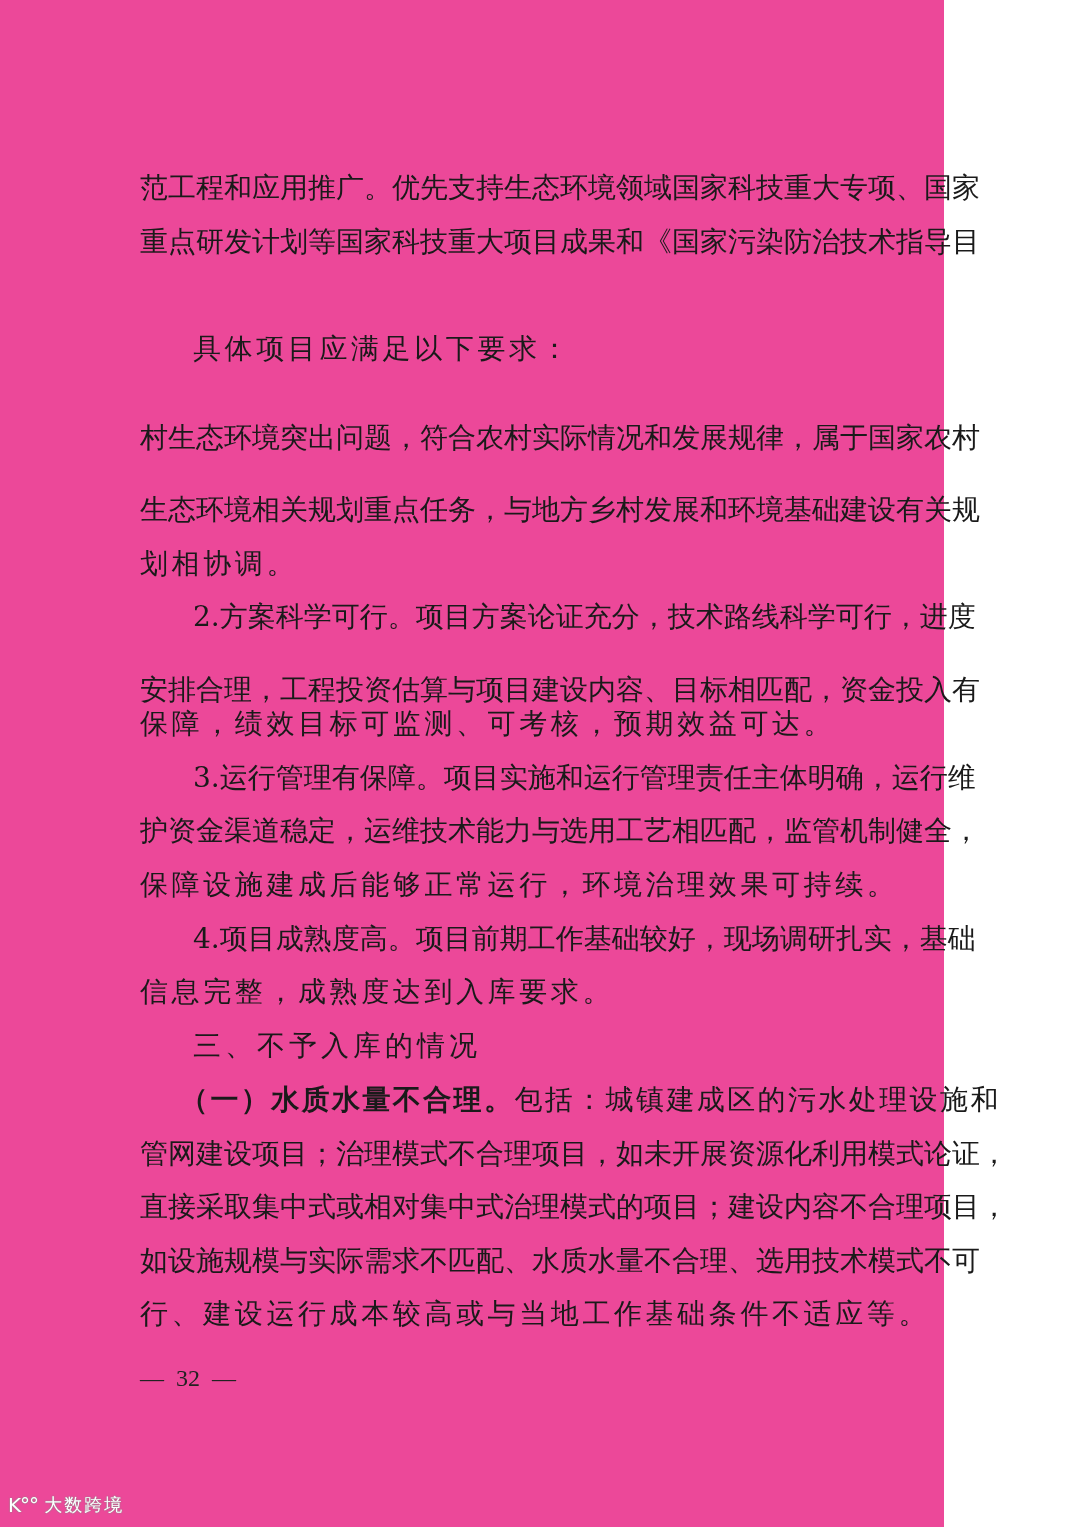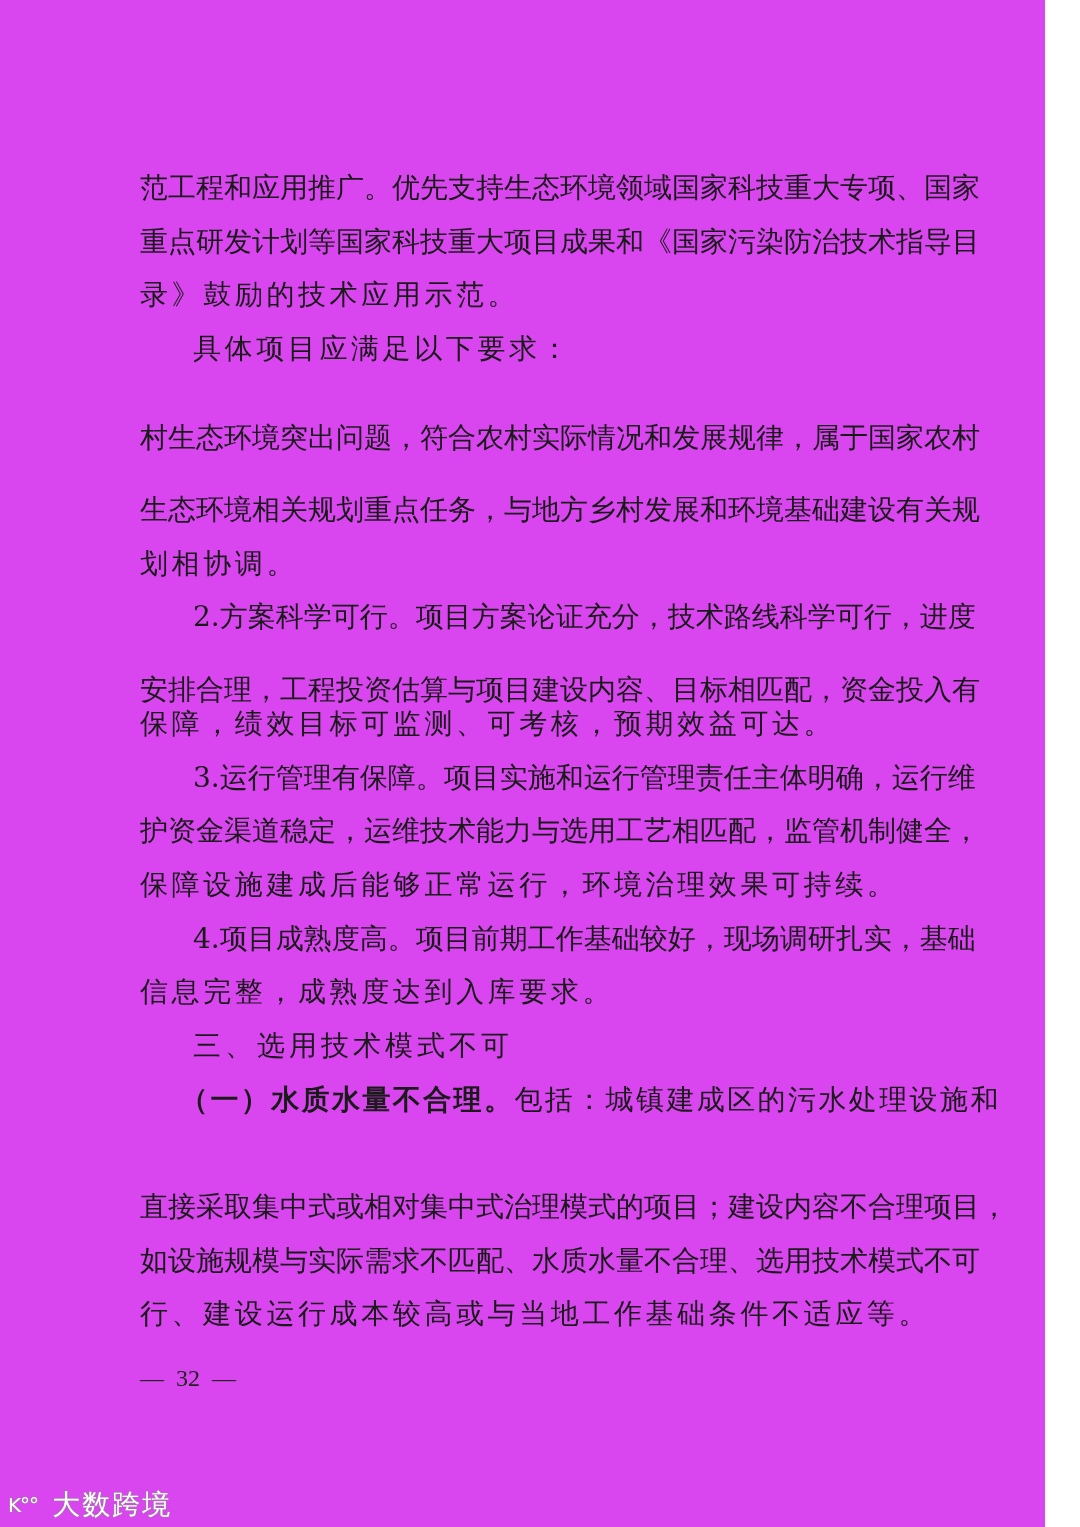--- a/index.html
+++ b/index.html
@@ -11,23 +11,23 @@
     width: 1080px;
     height: 1527px;
     position: relative;
     overflow: hidden;
     font-family: "DejaVu Serif", "Liberation Serif", serif;
     color: #1a1a1a;
   }
   .page {
     position: absolute;
     left: 0; top: 0;
-    width: 1045px;
+    width: 944px;
     height: 1527px;
-    background: #d946ef;
+    background: #ec4899;
   }
   .line {
     position: absolute;
     left: 140px;
     width: 804px;
     height: 40px;
     line-height: 40px;
     font-size: 28px;
     letter-spacing: 3.6px;
     white-space: nowrap;
@@ -69,59 +69,58 @@
   }
   .watermark .logo {
     font-family: "DejaVu Sans", sans-serif;
     font-size: 20px;
     color: #ffffff;
     text-shadow: 0 0 2px #888, 0 0 1px #999;
     letter-spacing: -1px;
   }
   .watermark .wm-text {
     font-family: "DejaVu Sans", sans-serif;
-    font-size: 28px;
+    font-size: 18px;
     color: #ffffff;
     text-shadow: 0 0 2px #888, 0 0 1px #999;
     letter-spacing: 2px;
-    margin-left: 8px;
   }
 </style>
 </head>
 <body>
 
 <div class="page">
 
   <div class="line justify" style="top:168px">范工程和应用推广。优先支持生态环境领域国家科技重大专项、国家</div>
   <div class="line justify" style="top:222px">重点研发计划等国家科技重大项目成果和《国家污染防治技术指导目</div>
-  <div class="line" style="top:275px">录》鼓励的技术应用示范。</div>
 
   <div class="line indent" style="top:329px">具体项目应满足以下要求：</div>
 
   <div class="line justify" style="top:418px">村生态环境突出问题，符合农村实际情况和发展规律，属于国家农村</div>
   <div class="line justify" style="top:490px">生态环境相关规划重点任务，与地方乡村发展和环境基础建设有关规</div>
   <div class="line" style="top:544px">划相协调。</div>
 
   <div class="line indent justify" style="top:597px">2.方案科学可行。项目方案论证充分，技术路线科学可行，进度</div>
   <div class="line justify" style="top:670px">安排合理，工程投资估算与项目建设内容、目标相匹配，资金投入有</div>
   <div class="line" style="top:704px">保障，绩效目标可监测、可考核，预期效益可达。</div>
 
   <div class="line indent justify" style="top:758px">3.运行管理有保障。项目实施和运行管理责任主体明确，运行维</div>
   <div class="line justify" style="top:811px">护资金渠道稳定，运维技术能力与选用工艺相匹配，监管机制健全，</div>
   <div class="line" style="top:865px">保障设施建成后能够正常运行，环境治理效果可持续。</div>
 
   <div class="line indent justify" style="top:919px">4.项目成熟度高。项目前期工作基础较好，现场调研扎实，基础</div>
   <div class="line" style="top:972px">信息完整，成熟度达到入库要求。</div>
 
-  <div class="line indent heading" style="top:1026px">三、选用技术模式不可</div>
+  <div class="line indent heading" style="top:1026px">三、不予入库的情况</div>
 
   <div class="line indent" style="top:1080px; left:180px; width:764px; letter-spacing:2.4px;">
     <span class="bold-lead">（一）水质水量不合理。</span><span>包括：城镇建成区的污水处理设施和</span>
   </div>
 
+  <div class="line justify" style="top:1134px">管网建设项目；治理模式不合理项目，如未开展资源化利用模式论证，</div>
   <div class="line justify" style="top:1187px">直接采取集中式或相对集中式治理模式的项目；建设内容不合理项目，</div>
   <div class="line justify" style="top:1241px">如设施规模与实际需求不匹配、水质水量不合理、选用技术模式不可</div>
   <div class="line" style="top:1294px">行、建设运行成本较高或与当地工作基础条件不适应等。</div>
 
   <div class="page-number">—  32  —</div>
 
   <div class="watermark">
     <span class="logo">K°°</span>
     <span class="wm-text">大数跨境</span>
   </div>

